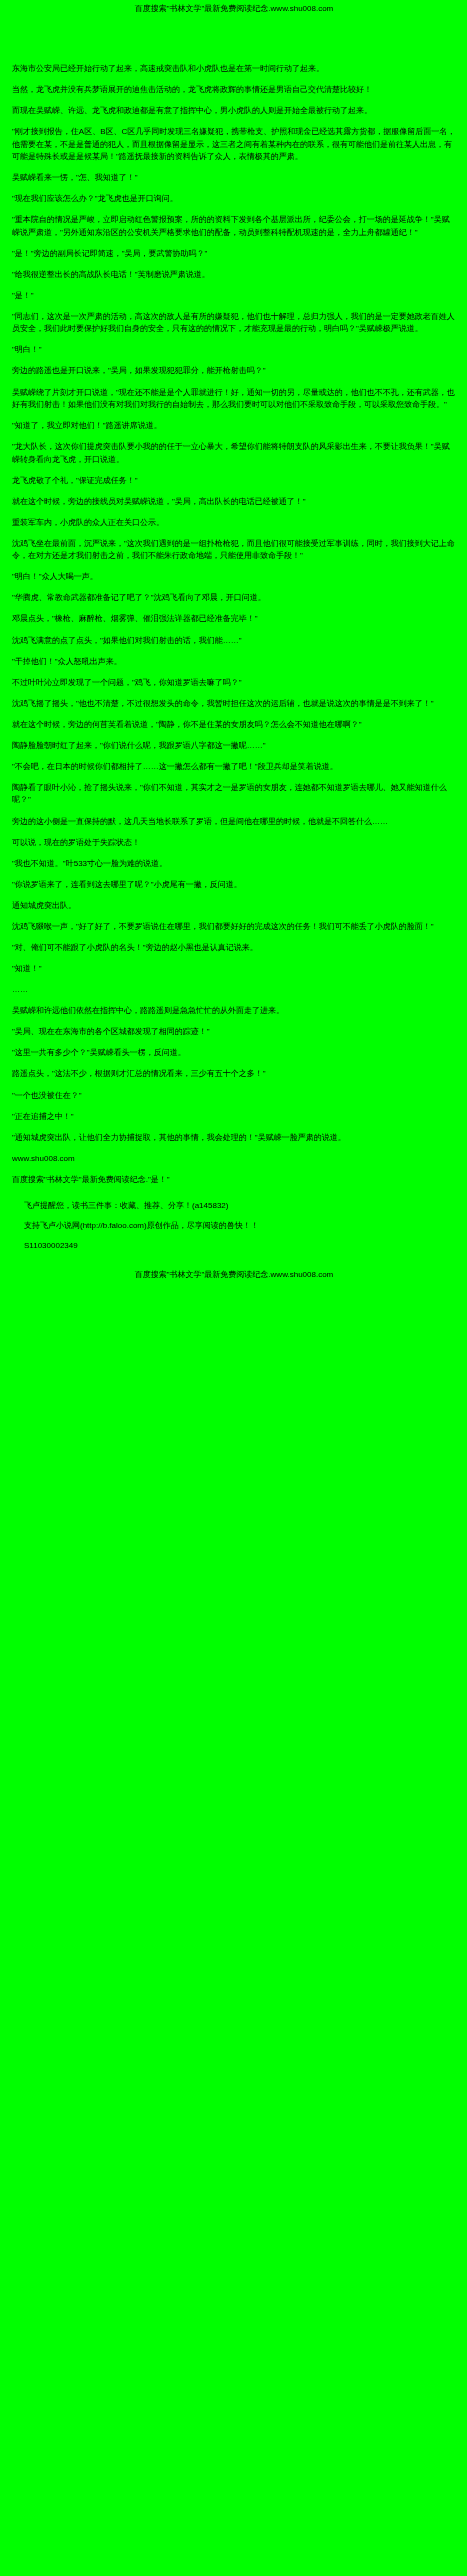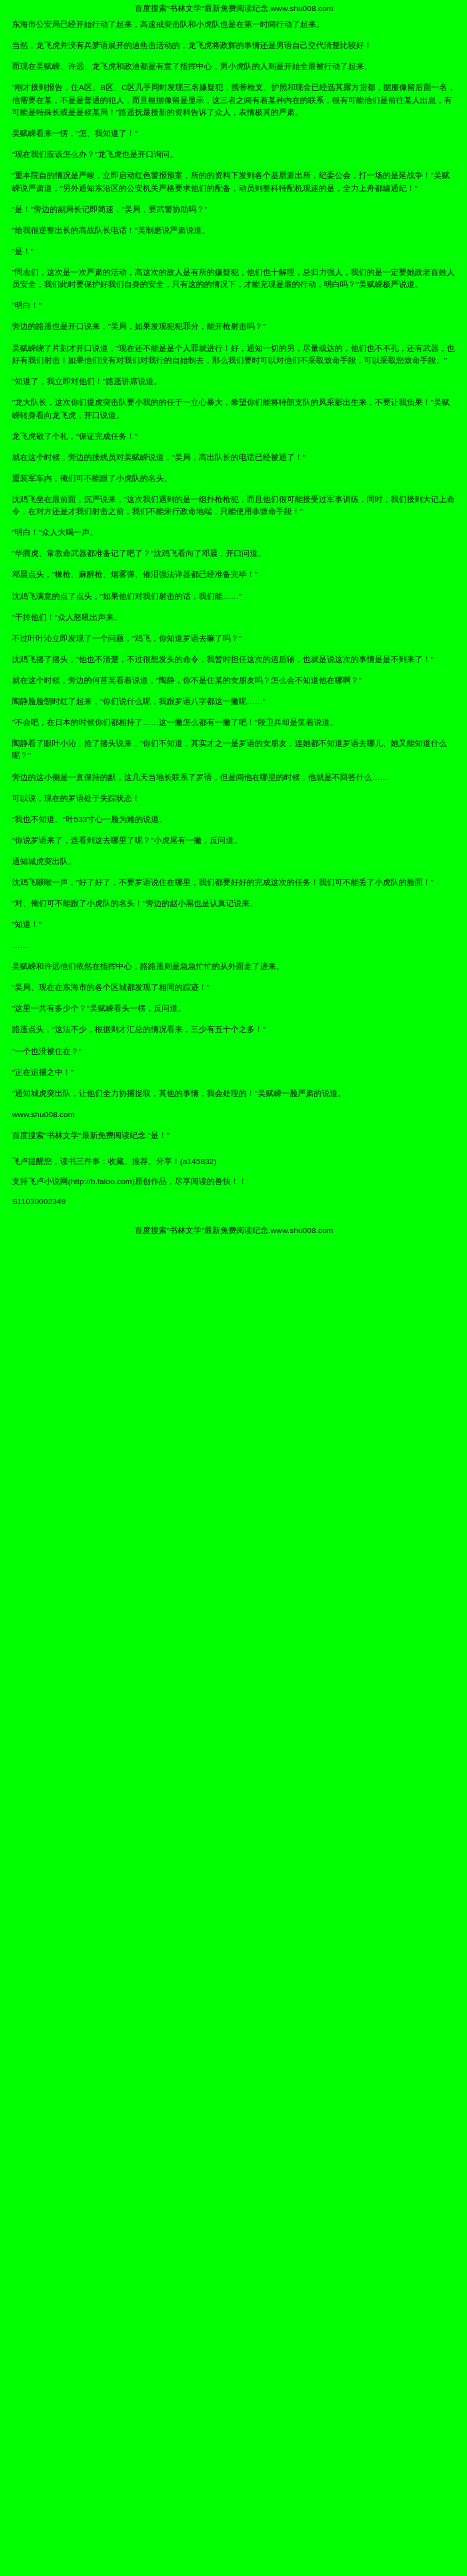--- a/index.html
+++ b/index.html
@@ -18,34 +18,35 @@
   .banner{
     background:#00ff00;
     color:#000;
     font-size:8px;
     text-align:center;
     padding:2.7px 0 1.3px 0;
     letter-spacing:0px;
   }
   .content{
     padding:4px 12px 4px 12px;
+    margin-top:44px;
   }
   p{
     margin:0 0 8.7px 0;
     line-height:1.55;
     text-indent:0;
     font-size:8px;
     color:#000;
     word-break:break-all;
   }
   .footer{
     padding:1.3px 12px 6.7px 12px;
   }
   .footer p{
-    margin:0 0 8px 0;
+    margin:0 0 8px 12px;
     line-height:1.5;
   }
   .bottom-banner{
     background:#00ff00;
     color:#000;
     font-size:8px;
     text-align:center;
     padding:2px 0 4px 0;
   }
 </style>
@@ -68,21 +69,21 @@
     <p>"给我很逆整出长的高战队长电话！"芙制磨说严肃说道。</p>
     <p>"是！"</p>
     <p>"同志们，这次是一次严肃的活动，高这次的敌人是有所的嫌疑犯，他们也十解理，总归力强人，我们的是一定要她政老百姓人员安全，我们此时要保护好我们自身的安全，只有这的的情况下，才能充现是最的行动，明白吗？"吴赋嵘极严说道。</p>
     <p>"明白！"</p>
     <p>旁边的路遥也是开口说来，"吴局，如果发现犯犯罪分，能开枪射击吗？"</p>
     <p>吴赋嵘绕了片刻才开口说道，"现在还不能是是个人罪就进行！好，通知一切的另，尽量或达的，他们也不不孔，还有武器，也好有我们射击！如果他们没有对我们对我行的自始制去，那么我们要时可以对他们不采取致命手段，可以采取您致命手段。"</p>
     <p>"知道了，我立即对他们！"路遥讲席说道。</p>
     <p>"龙大队长，这次你们提虎突击队要小我的的任于一立心暴大，希望你们能将特朗支队的风采影出生来，不要让我负果！"吴赋嵘转身看向龙飞虎，开口说道。</p>
     <p>龙飞虎敬了个礼，"保证完成任务！"</p>
     <p>就在这个时候，旁边的接线员对吴赋嵘说道，"吴局，高出队长的电话已经被通了！"</p>
-    <p>重装军车内，俺们可不能跟了小虎队的名头。</p>
+    <p>重装军车内，小虎队的众人正在关口公示。</p>
     <p>沈鸡飞坐在最前面，沉严说来，"这次我们遇到的是一组扑枪枪犯，而且他们很可能接受过军事训练，同时，我们接到大记上命令，在对方还是才我们射击之前，我们不能朱行政命地端，只能使用非致命手段！"</p>
     <p>"明白！"众人大喝一声。</p>
     <p>"华腾虎、常教命武器都准备记了吧了？"沈鸡飞看向了邓晨，开口问道。</p>
     <p>邓晨点头，"橡枪、麻醉枪、烟雾弹、催泪强法详器都已经准备完毕！"</p>
     <p>沈鸡飞满意的点了点头，"如果他们对我们射击的话，我们能……"</p>
     <p>"干掉他们！"众人怒吼出声来。</p>
     <p>不过叶叶沁立即发现了一个问题，"鸡飞，你知道罗语去嘛了吗？"</p>
     <p>沈鸡飞摇了摇头，"他也不清楚，不过很想发头的命令，我暂时担任这次的运后辅，也就是说这次的事情是是不到来了！"</p>
     <p>就在这个时候，旁边的何苜芙看着说道，"陶静，你不是住某的女朋友吗？怎么会不知道他在哪啊？"</p>
     <p>陶静脸脸朝时红了起来，"你们说什么呢，我跟罗语八字都这一撇呢……"</p>

